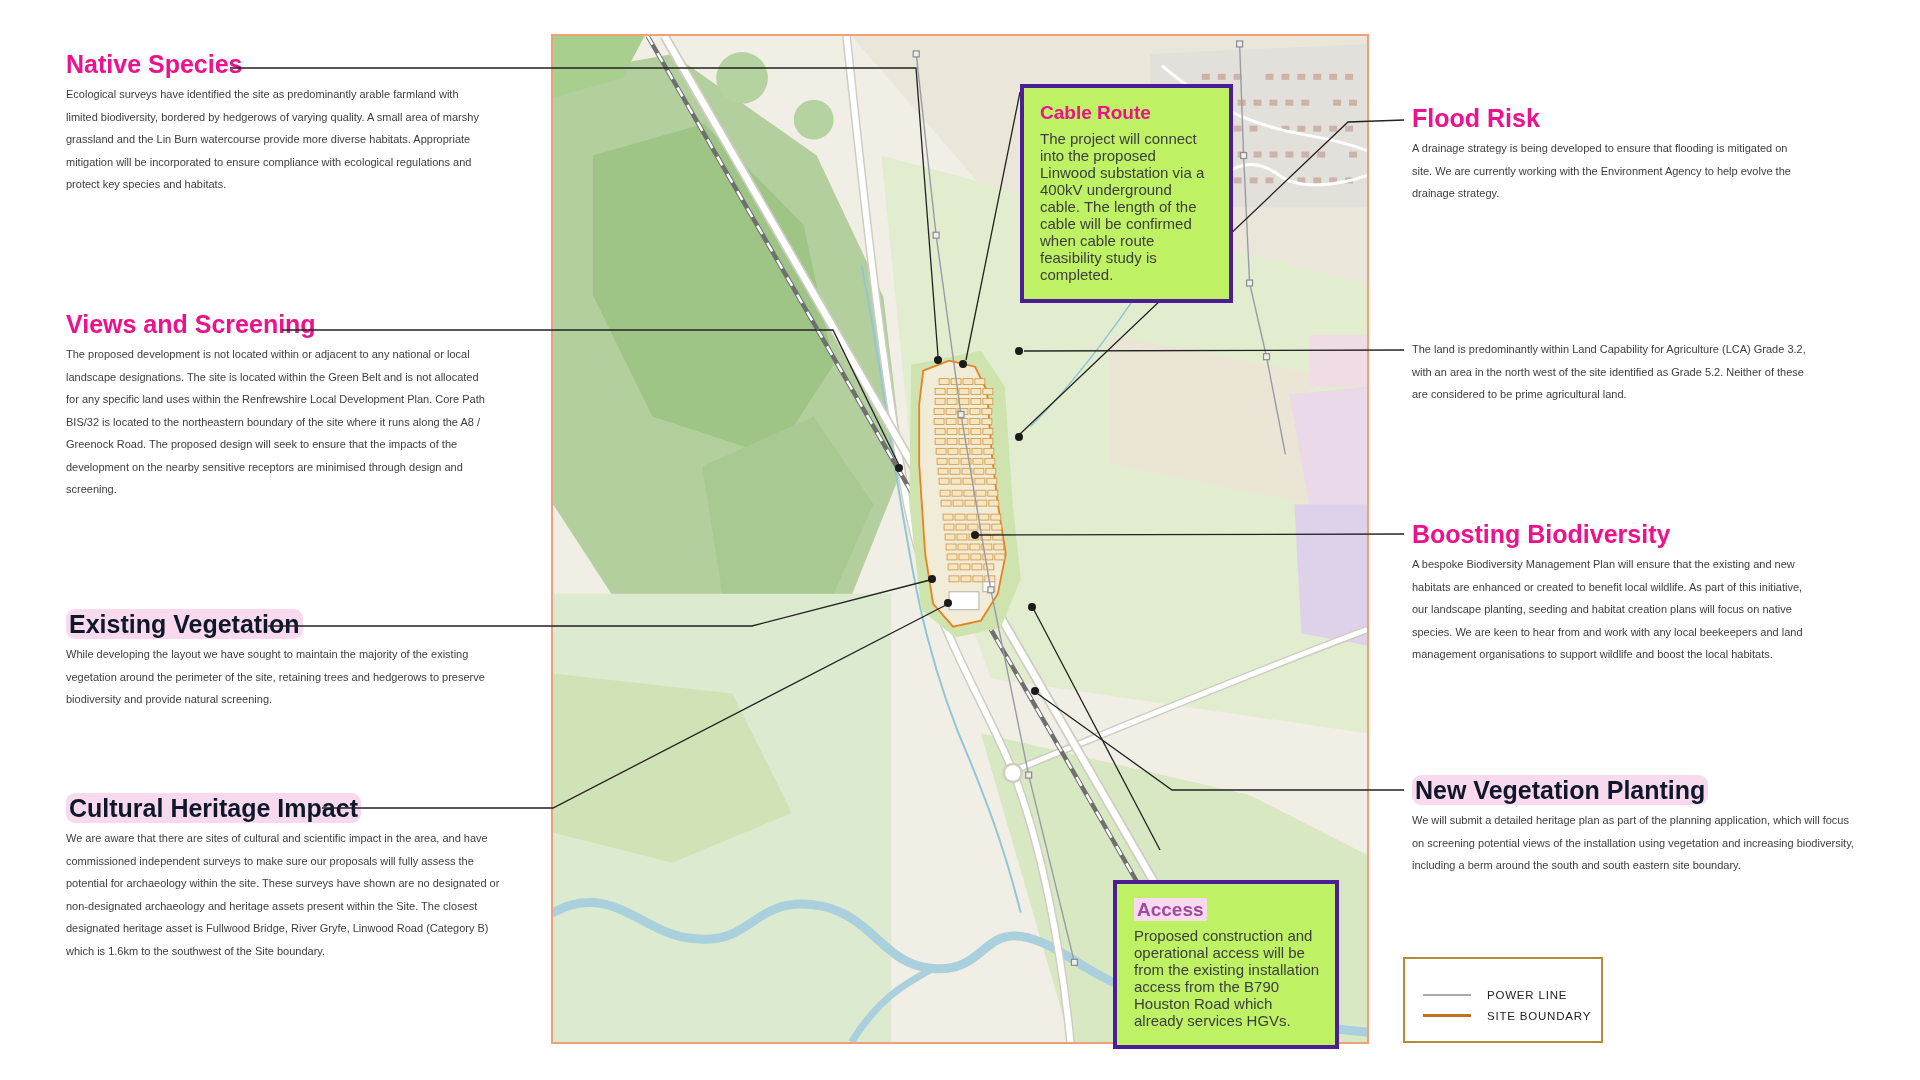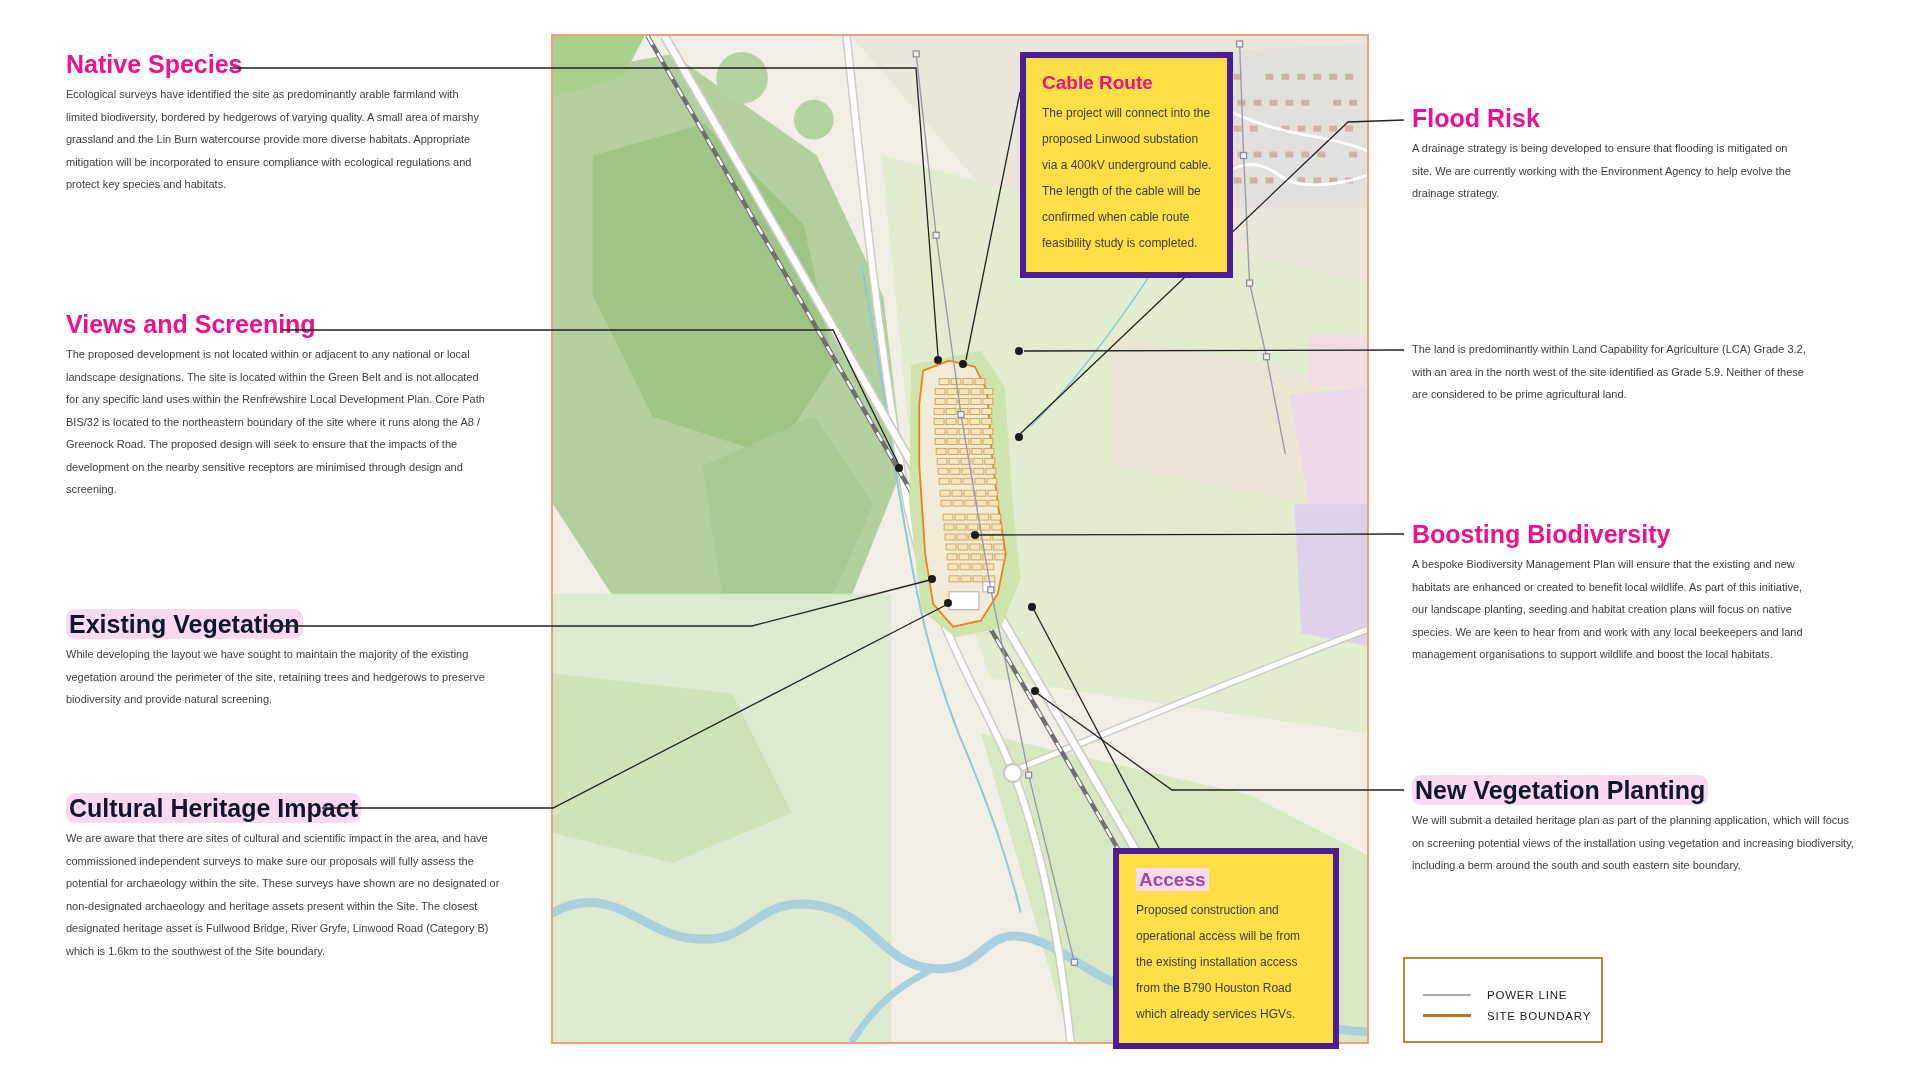--- a/index.html
+++ b/index.html
@@ -10,23 +10,23 @@
   .annot h3{margin:0 0 7px 0;font-size:25px;line-height:24px;font-weight:bold;color:#ee108c;}
   .annot p{margin:0;font-size:11px;line-height:22.5px;color:#3d3d3d;}
   .annot.hl h3 span{color:#0f172a;background:#f8d9ee;padding:1px 3px;border-radius:9px;}
   
   .map{position:absolute;left:551px;top:34px;width:818px;height:1010px;
        border:2px solid #efa076;box-sizing:border-box;background:#f1eee6;z-index:1;}
   .map svg{display:block;width:100%;height:100%;}
   
   .leaders{position:absolute;left:0;top:0;width:1920px;height:1080px;z-index:2;pointer-events:none;}
   
-  .mapbox{position:absolute;background:#fde047;border:6px solid #4c1d95;z-index:3;box-sizing:border-box;}
+  .mapbox{position:absolute;background:#bef264;border:4px solid #4c1d95;z-index:3;box-sizing:border-box;margin-top:32px;}
   .mapbox h4{margin:0 0 6px 0;font-size:19px;line-height:22px;font-weight:bold;color:#ee108c;}
-  .mapbox p{margin:0;font-size:12px;line-height:26px;color:#3d3d3d;}
+  .mapbox p{margin:0;font-size:15px;line-height:17px;color:#3d3d3d;}
   .mapbox.hl h4 span{color:#9c4b9f;background:#f8d9ee;padding:1px 3px;}
   #cable-box{left:1020px;top:52px;width:213px;padding:14px 14px 16px 16px;}
   #access-box{left:1113px;top:848px;width:226px;padding:15px 14px 16px 17px;}
   
   .legend{position:absolute;left:1403px;top:957px;width:200px;height:86px;background:#ffffff;
           border:2px solid #b08d3c;box-sizing:border-box;z-index:3;
           display:flex;flex-direction:column;justify-content:center;gap:9px;padding:16px 0 6px 18px;}
   .legend-row{display:flex;align-items:center;gap:16px;}
   .legend-line{width:48px;height:2px;background:#a7a7b5;}
   .legend-line.thick{height:3px;background:#bf731b;}
@@ -299,21 +299,21 @@
   <div class="annot hl" style="left:66px;top:796px;width:452px;">
     <h3><span>Cultural Heritage Impact</span></h3>
     <p>We are aware that there are sites of cultural and scientific impact in the area, and have commissioned independent surveys to make sure our proposals will fully assess the potential for archaeology within the site. These surveys have shown are no designated or non-designated archaeology and heritage assets present within the Site. The closest designated heritage asset is Fullwood Bridge, River Gryfe, Linwood Road (Category B) which is 1.6km to the southwest of the Site boundary.</p>
   </div>
 
   <div class="annot" style="left:1412px;top:106px;width:396px;">
     <h3>Flood Risk</h3>
     <p>A drainage strategy is being developed to ensure that flooding is mitigated on site. We are currently working with the Environment Agency to help evolve the drainage strategy.</p>
   </div>
   <div class="annot" style="left:1412px;top:338px;width:400px;">
-    <p>The land is predominantly within Land Capability for Agriculture (LCA) Grade 3.2, with an area in the north west of the site identified as Grade 5.9. Neither of these are considered to be prime agricultural land.</p>
+    <p>The land is predominantly within Land Capability for Agriculture (LCA) Grade 3.2, with an area in the north west of the site identified as Grade 5.2. Neither of these are considered to be prime agricultural land.</p>
   </div>
   <div class="annot" style="left:1412px;top:522px;width:400px;">
     <h3>Boosting Biodiversity</h3>
     <p>A bespoke Biodiversity Management Plan will ensure that the existing and new habitats are enhanced or created to benefit local wildlife. As part of this initiative, our landscape planting, seeding and habitat creation plans will focus on native species. We are keen to hear from and work with any local beekeepers and land management organisations to support wildlife and boost the local habitats.</p>
   </div>
   <div class="annot hl" style="left:1412px;top:778px;width:452px;">
     <h3><span>New Vegetation Planting</span></h3>
     <p>We will submit a detailed heritage plan as part of the planning application, which will focus on screening potential views of the installation using vegetation and increasing biodiversity, including a berm around the south and south eastern site boundary.</p>
   </div>
 

